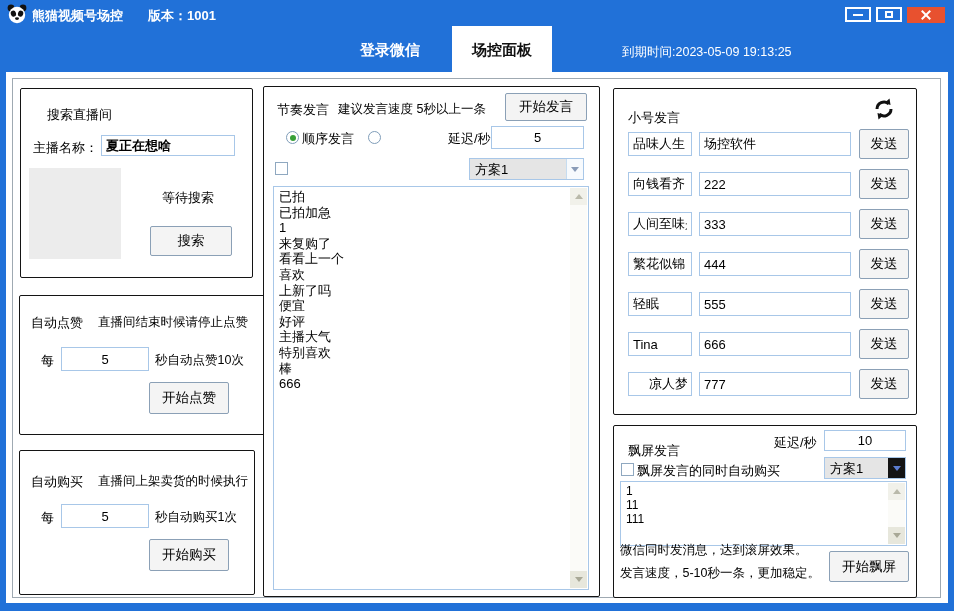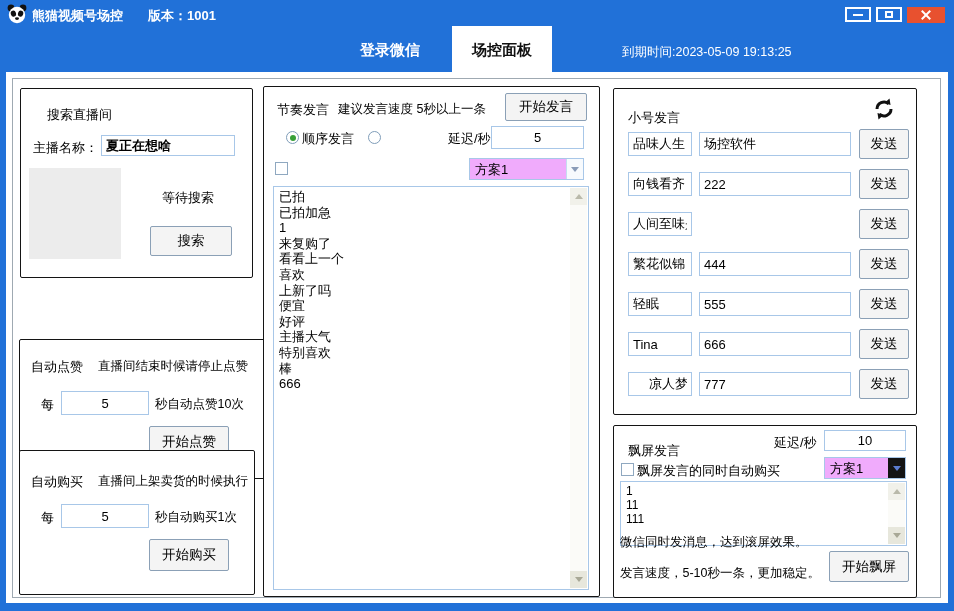--- a/index.html
+++ b/index.html
@@ -42,21 +42,21 @@
   .lbl{position:absolute;font-size:13px;color:#000;white-space:nowrap;}
   .sm{font-size:12.5px;}
   .inp{position:absolute;border:1px solid var(--inpbd);background:#fff;font-size:13px;padding:1px 4px;
        font-family:inherit;color:#000;outline:none;}
   .num{text-align:center;}
   .btn{position:absolute;background:var(--btnbg);border:1px solid var(--btnbd);border-radius:2px;font-size:13.5px;
        color:#000;display:flex;align-items:center;justify-content:center;cursor:pointer;font-family:inherit;}
   .radio{position:absolute;width:13px;height:13px;border:1px solid #7f9db9;border-radius:50%;background:#fff;}
   .radio.sel::after{content:"";position:absolute;left:2.5px;top:2.5px;width:6px;height:6px;border-radius:50%;background:var(--green);}
   .chk{position:absolute;width:13px;height:13px;border:1px solid #8fa8c0;background:#fff;}
-  .dd{position:absolute;border:1px solid var(--inpbd);background:#f0abfc;display:flex;align-items:stretch;cursor:pointer;}
+  .dd{position:absolute;border:1px solid var(--inpbd);background:#e5e5e5;display:flex;align-items:stretch;cursor:pointer;}
   .dd-txt{flex:1;font-size:13px;padding:2px 0 0 5px;}
   .dd-arrow{width:17px;border-left:1px solid #c6dcf0;background:#f7fafd;display:flex;align-items:center;justify-content:center;}
   .dd-arrow.dark{background:#141414;border-left:none;}
   .tri-dn{width:0;height:0;border-left:4px solid transparent;border-right:4px solid transparent;border-top:5px solid #8a9cb8;}
   .dd-arrow.dark .tri-dn{border-top-color:#5b7cd0;}
 
   .grayph{position:absolute;background:#ececec;}
 
   .tarea{position:absolute;border:1px solid var(--inpbd);background:#fff;}
   .tarea .txt{position:absolute;left:5px;top:2px;right:20px;bottom:2px;font-size:13px;line-height:15.6px;
@@ -109,21 +109,21 @@
 
   <div class="gbox" style="left:20px;top:88px;width:233px;height:190px;">
     <div class="lbl" style="left:12px;top:17px;margin-left:14px;">搜索直播间</div>
     <div class="lbl" style="left:12px;top:50px;">主播名称：</div>
     <input class="inp" style="left: 80px; top: 46px; width: 134px; height: 21px; font-weight: bold;" value="夏正在想啥">
     <div class="grayph" style="left:8px;top:79px;width:92px;height:91px;"></div>
     <div class="lbl" style="left:141px;top:100px;">等待搜索</div>
     <button class="btn" style="left:129px;top:137px;width:82px;height:30px;">搜索</button>
   </div>
 
-  <div class="gbox" style="left:19px;top:295px;width:276px;height:140px;margin-top:44px;">
+  <div class="gbox" style="left:19px;top:295px;width:276px;height:140px;">
     <div class="lbl" style="left:11px;top:18px;">自动点赞</div>
     <div class="lbl sm" style="left:78px;top:18px;">直播间结束时候请停止点赞</div>
     <div class="lbl" style="left:21px;top:56px;">每</div>
     <input class="inp num" style="left: 41px; top: 51px; width: 88px; height: 24px;" value="5">
     <div class="lbl sm" style="left:135px;top:56px;">秒自动点赞10次</div>
     <button class="btn" style="left:129px;top:86px;width:80px;height:32px;">开始点赞</button>
   </div>
 
   <div class="gbox" style="left:19px;top:450px;width:236px;height:145px;">
     <div class="lbl" style="left:11px;top:22px;">自动购买</div>
@@ -190,20 +190,21 @@
 
     <input class="inp acct-name" style="left: 14px; top: 43px;" value="品味人生">
     <input class="inp acct-msg" style="left: 85px; top: 43px;" value="场控软件">
     <button class="btn acct-send" style="left:245px;top:40px;">发送</button>
 
     <input class="inp acct-name" style="left: 14px; top: 83px;" value="向钱看齐">
     <input class="inp acct-msg" style="left: 85px; top: 83px;" value="222">
     <button class="btn acct-send" style="left:245px;top:80px;">发送</button>
 
     <input class="inp acct-name" style="left: 14px; top: 123px;" value="人间至味是">
+    <input class="inp acct-msg" style="left: 85px; top: 123px;" value="333">
     <button class="btn acct-send" style="left:245px;top:120px;">发送</button>
 
     <input class="inp acct-name" style="left: 14px; top: 163px;" value="繁花似锦">
     <input class="inp acct-msg" style="left: 85px; top: 163px;" value="444">
     <button class="btn acct-send" style="left:245px;top:160px;">发送</button>
 
     <input class="inp acct-name" style="left: 14px; top: 203px;" value="轻眠">
     <input class="inp acct-msg" style="left: 85px; top: 203px;" value="555">
     <button class="btn acct-send" style="left:245px;top:200px;">发送</button>
 
@@ -237,18 +238,18 @@
       <div class="sbar">
         <div class="sbtn up">
             <div class="tri-up-s"></div>
           </div>
         <div class="sbtn dn">
             <div class="tri-dn-s"></div>
           </div>
       </div>
     </div>
 
-    <div class="lbl sm" style="left:6px;top:108px;font-family:Liberation Mono, monospace;">微信同时发消息，达到滚屏效果。</div>
+    <div class="lbl sm" style="left:6px;top:116px;font-family:Liberation Mono, monospace;">微信同时发消息，达到滚屏效果。</div>
     <div class="lbl sm" style="left:6px;top:139px;">发言速度，5-10秒一条，更加稳定。</div>
     <button class="btn" style="left:215px;top:125px;width:80px;height:31px;">开始飘屏</button>
   </div>
 
 </div>
 
 </body></html>

